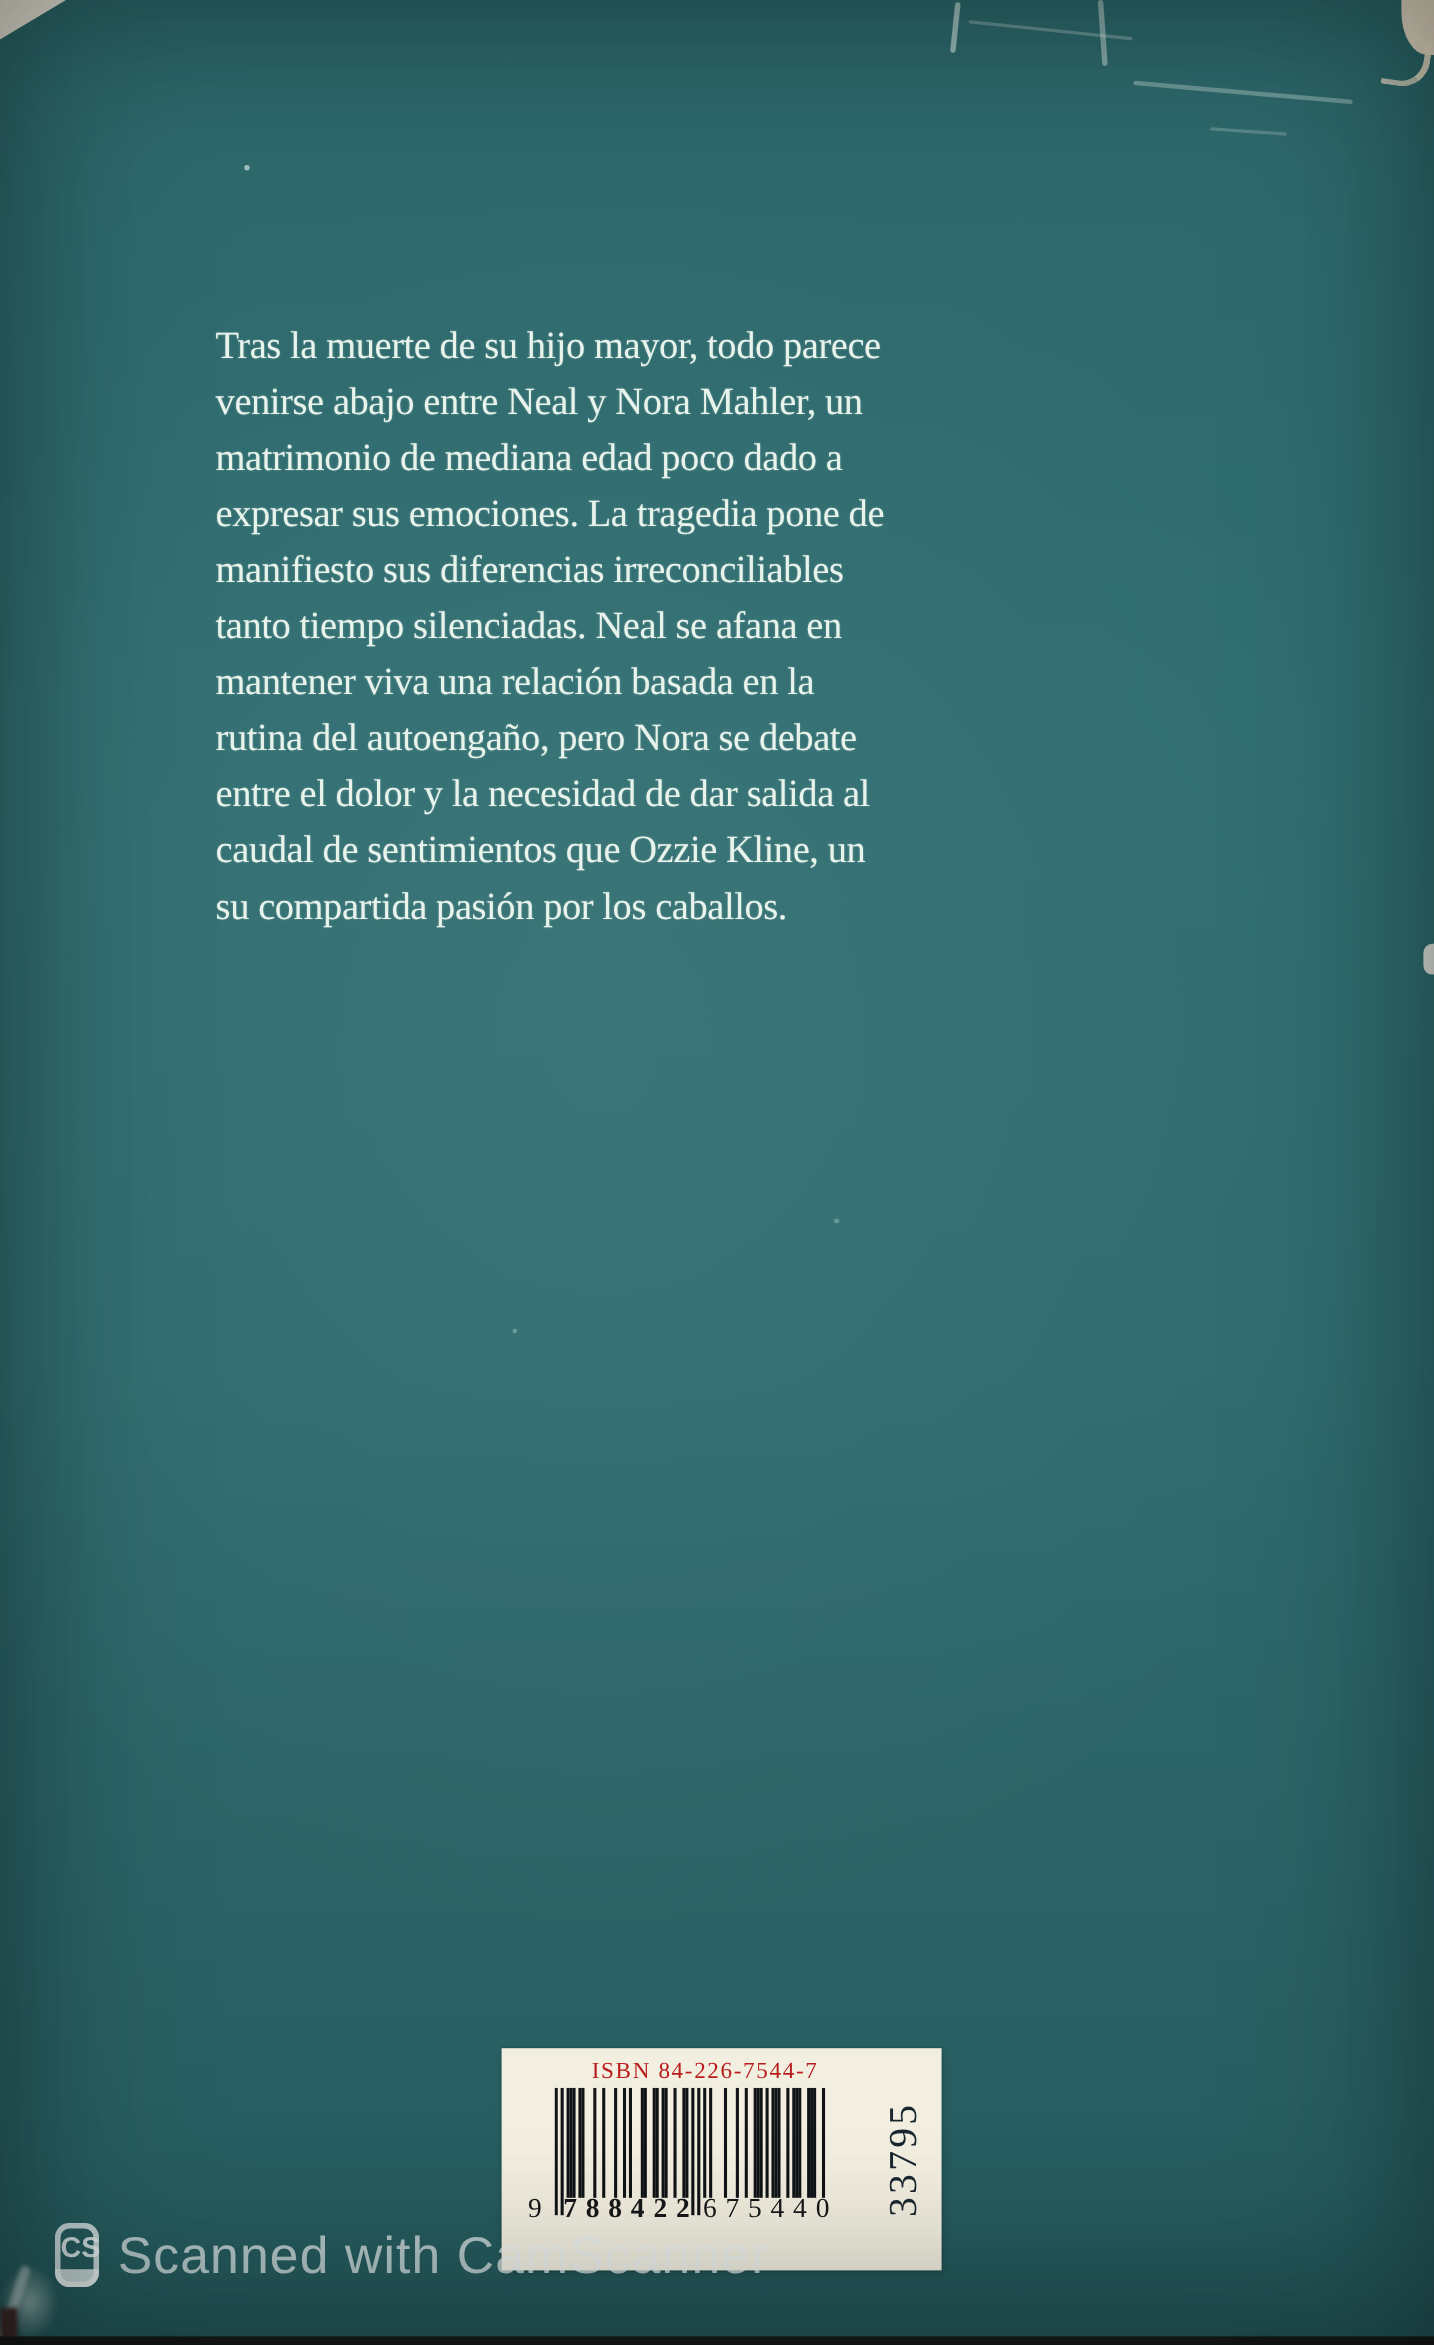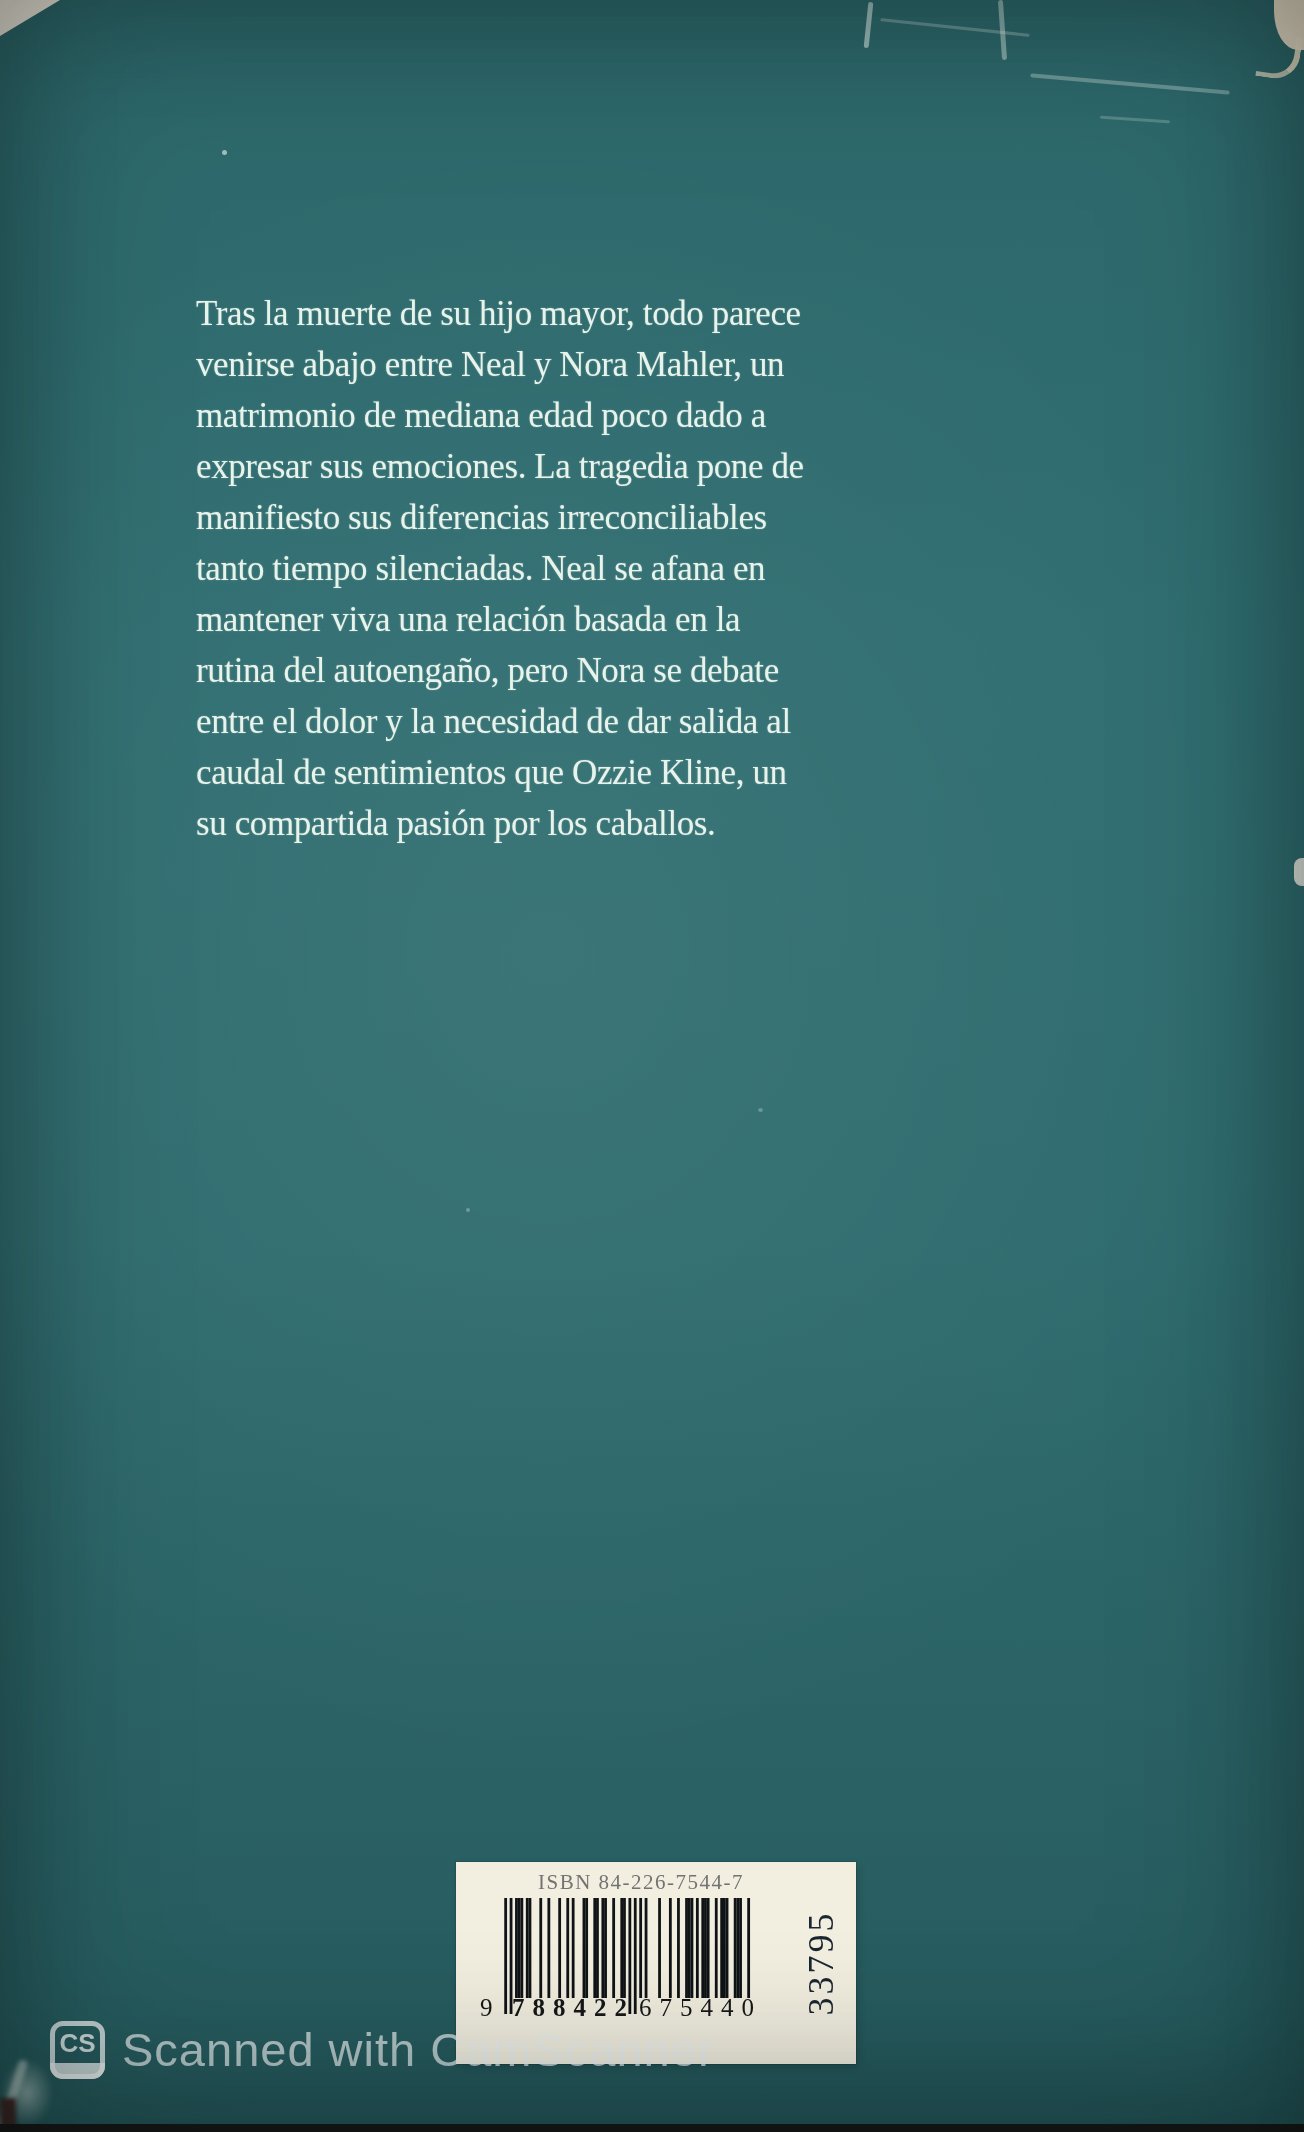--- a/index.html
+++ b/index.html
@@ -27,21 +27,21 @@
   .blurb-line{white-space:nowrap;}
 
   
   .label{
     position:absolute;left:456px;top:1862px;width:400px;height:202px;
     background:#f2efe1;
     box-shadow:0 0 0 1px rgba(0,0,0,0.10), 2px 3px 8px rgba(0,0,0,0.18);
   }
   .isbn{
     position:absolute;left:50px;top:8px;width:270px;
-    text-align:center;font-size:21px;letter-spacing:1.5px;color:#737373;
+    text-align:center;font-size:21px;letter-spacing:1.5px;color:#b91c1c;
   }
   .bars{position:absolute;left:48px;top:36px;}
   .digit{
     position:absolute;top:132px;font-size:25px;color:#17181a;
   }
   .digit.first{left:24px;}
   .digit.g1{left:56px;width:116px;text-align:center;letter-spacing:8px;font-weight:bold;}
   .digit.g2{left:183px;width:116px;text-align:center;letter-spacing:8px;}
   .store{
     position:absolute;left:290px;top:86px;width:150px;height:30px;
@@ -52,21 +52,21 @@
 
   
   .watermark{
     position:absolute;left:50px;top:2020px;
     display:flex;align-items:center;gap:17px;
     font-family:"Liberation Sans", sans-serif;
     color:rgba(233,240,240,0.72);
   }
   .cs-logo{
     position:relative;box-sizing:border-box;
-    width:55px;height:58px;
+    width:40px;height:58px;
     border:5px solid rgba(233,240,240,0.80);
     border-radius:13px;
   }
   .cs-text{
     display:block;text-align:center;
     font-weight:bold;font-size:26px;line-height:34px;
     color:rgba(233,240,240,0.85);
   }
   .cs-base{
     position:absolute;left:-5px;right:-5px;bottom:-5px;height:16px;

